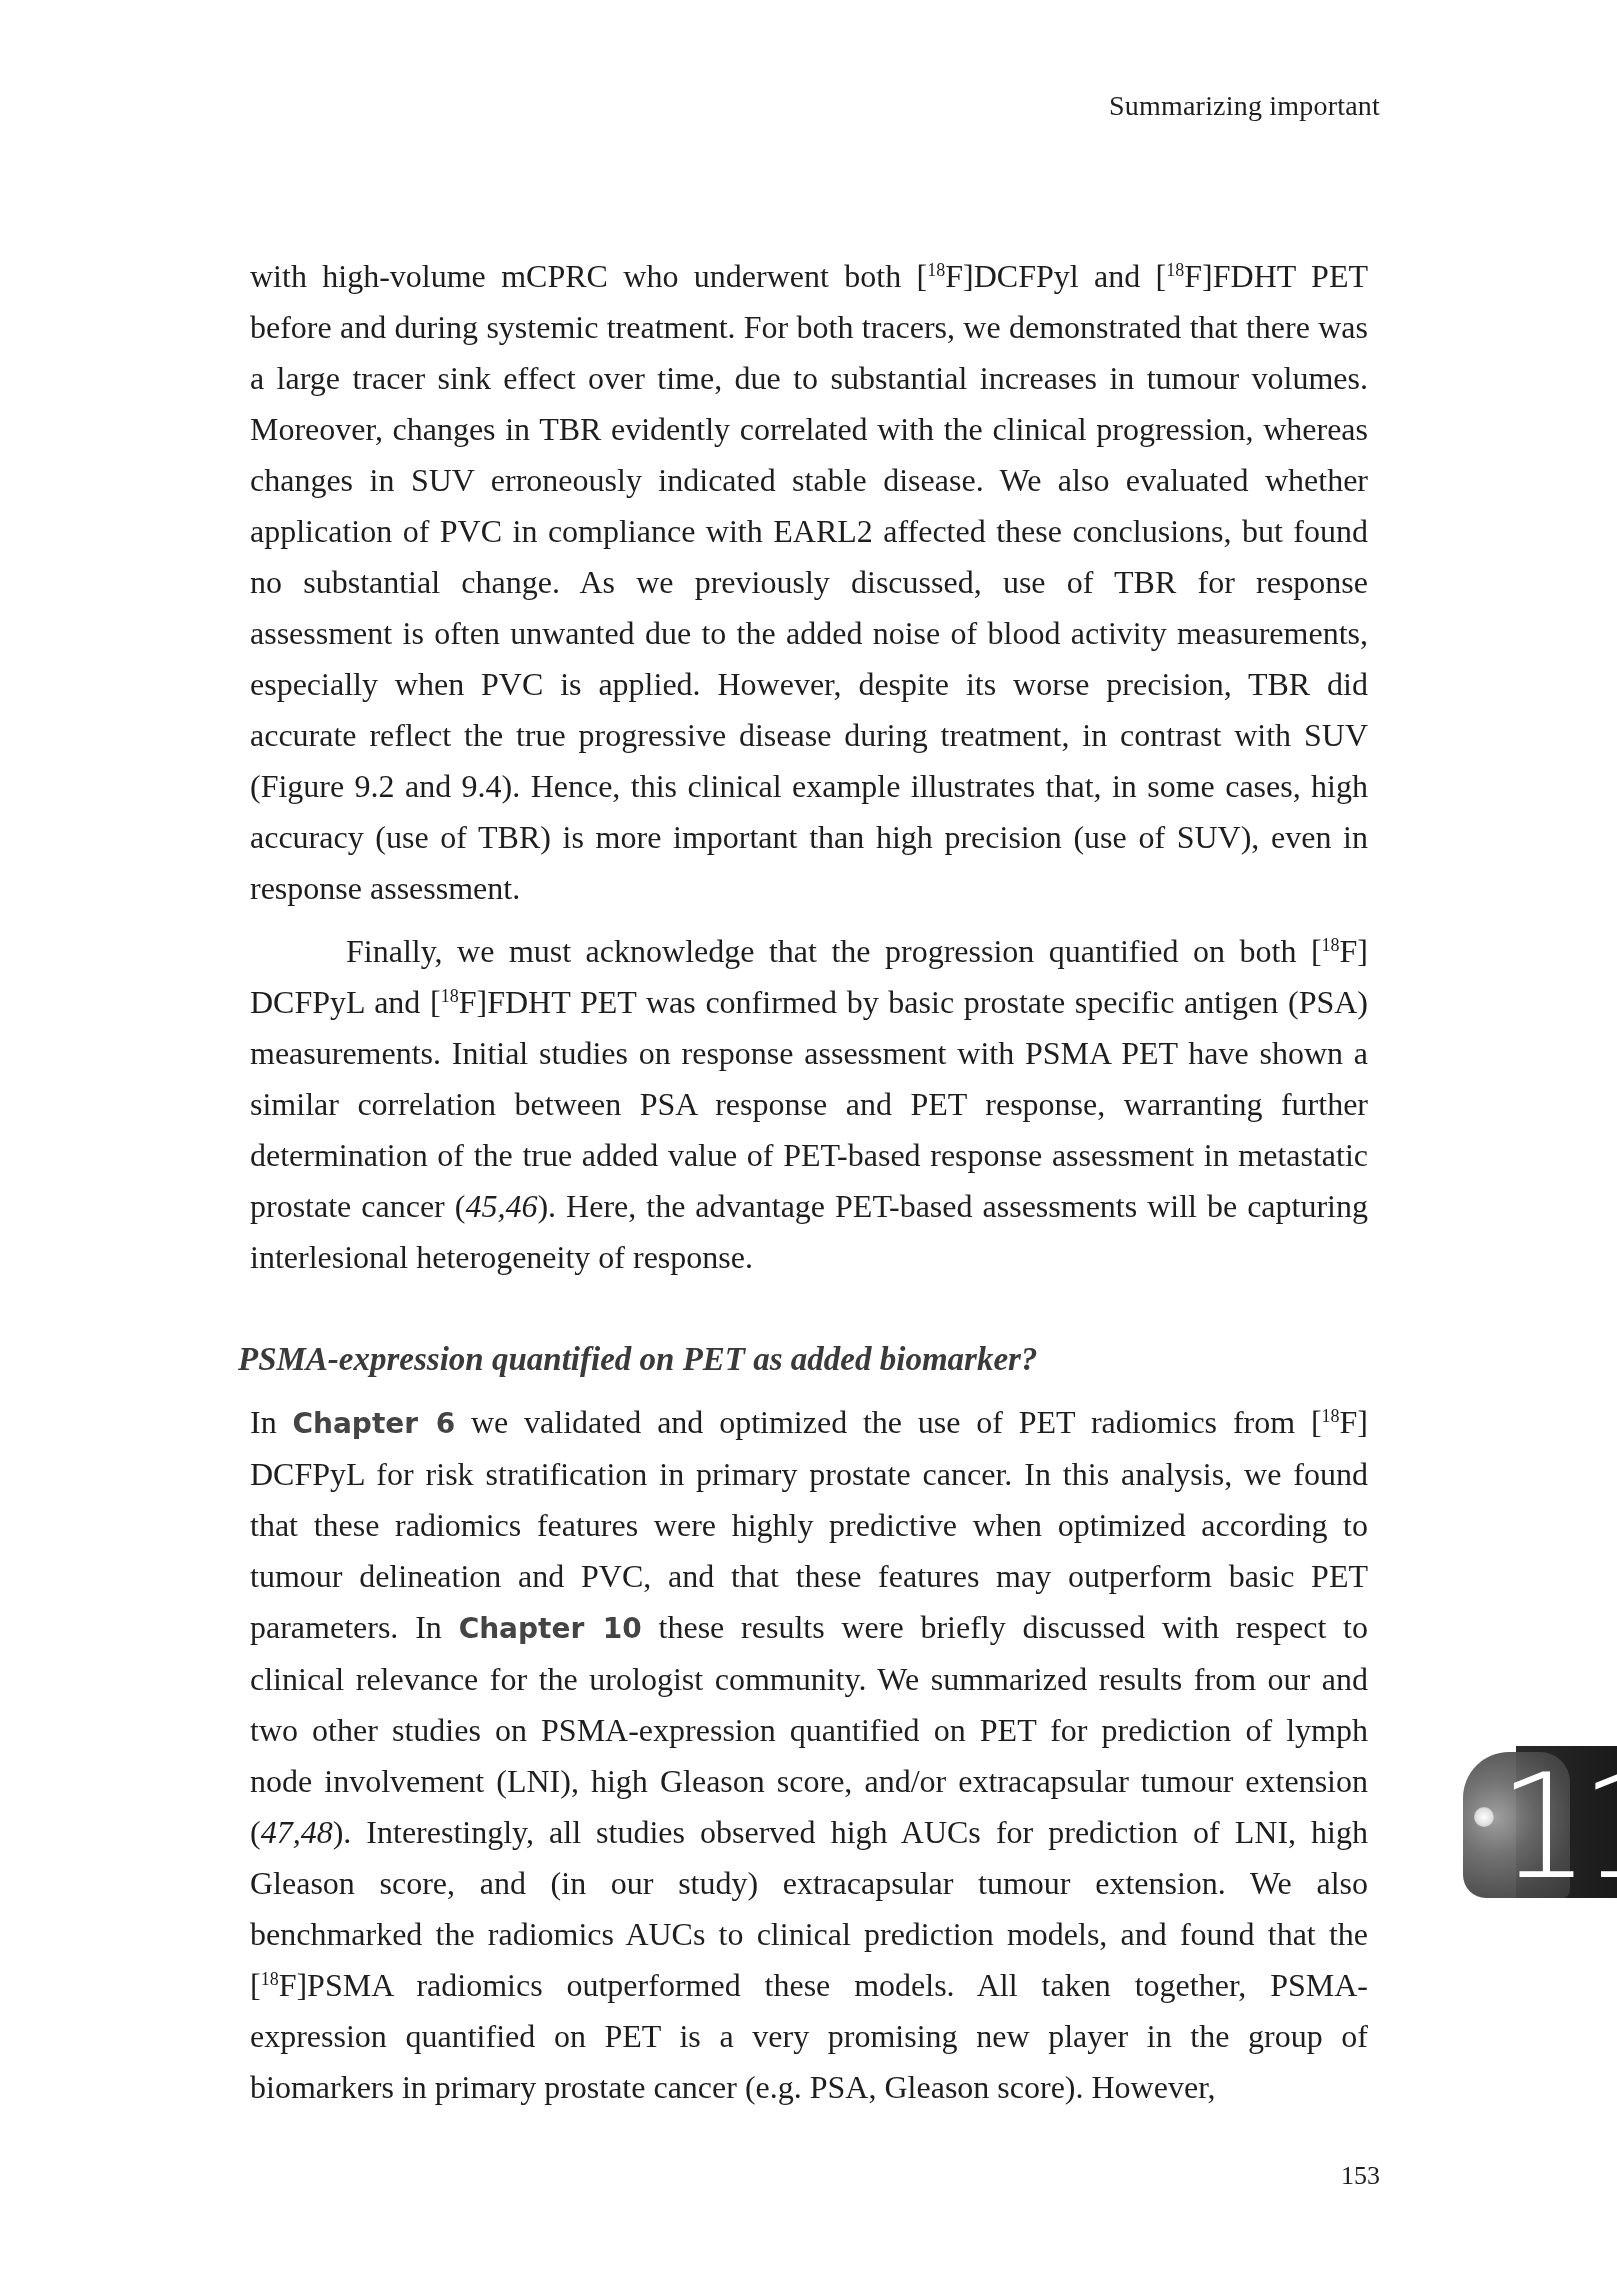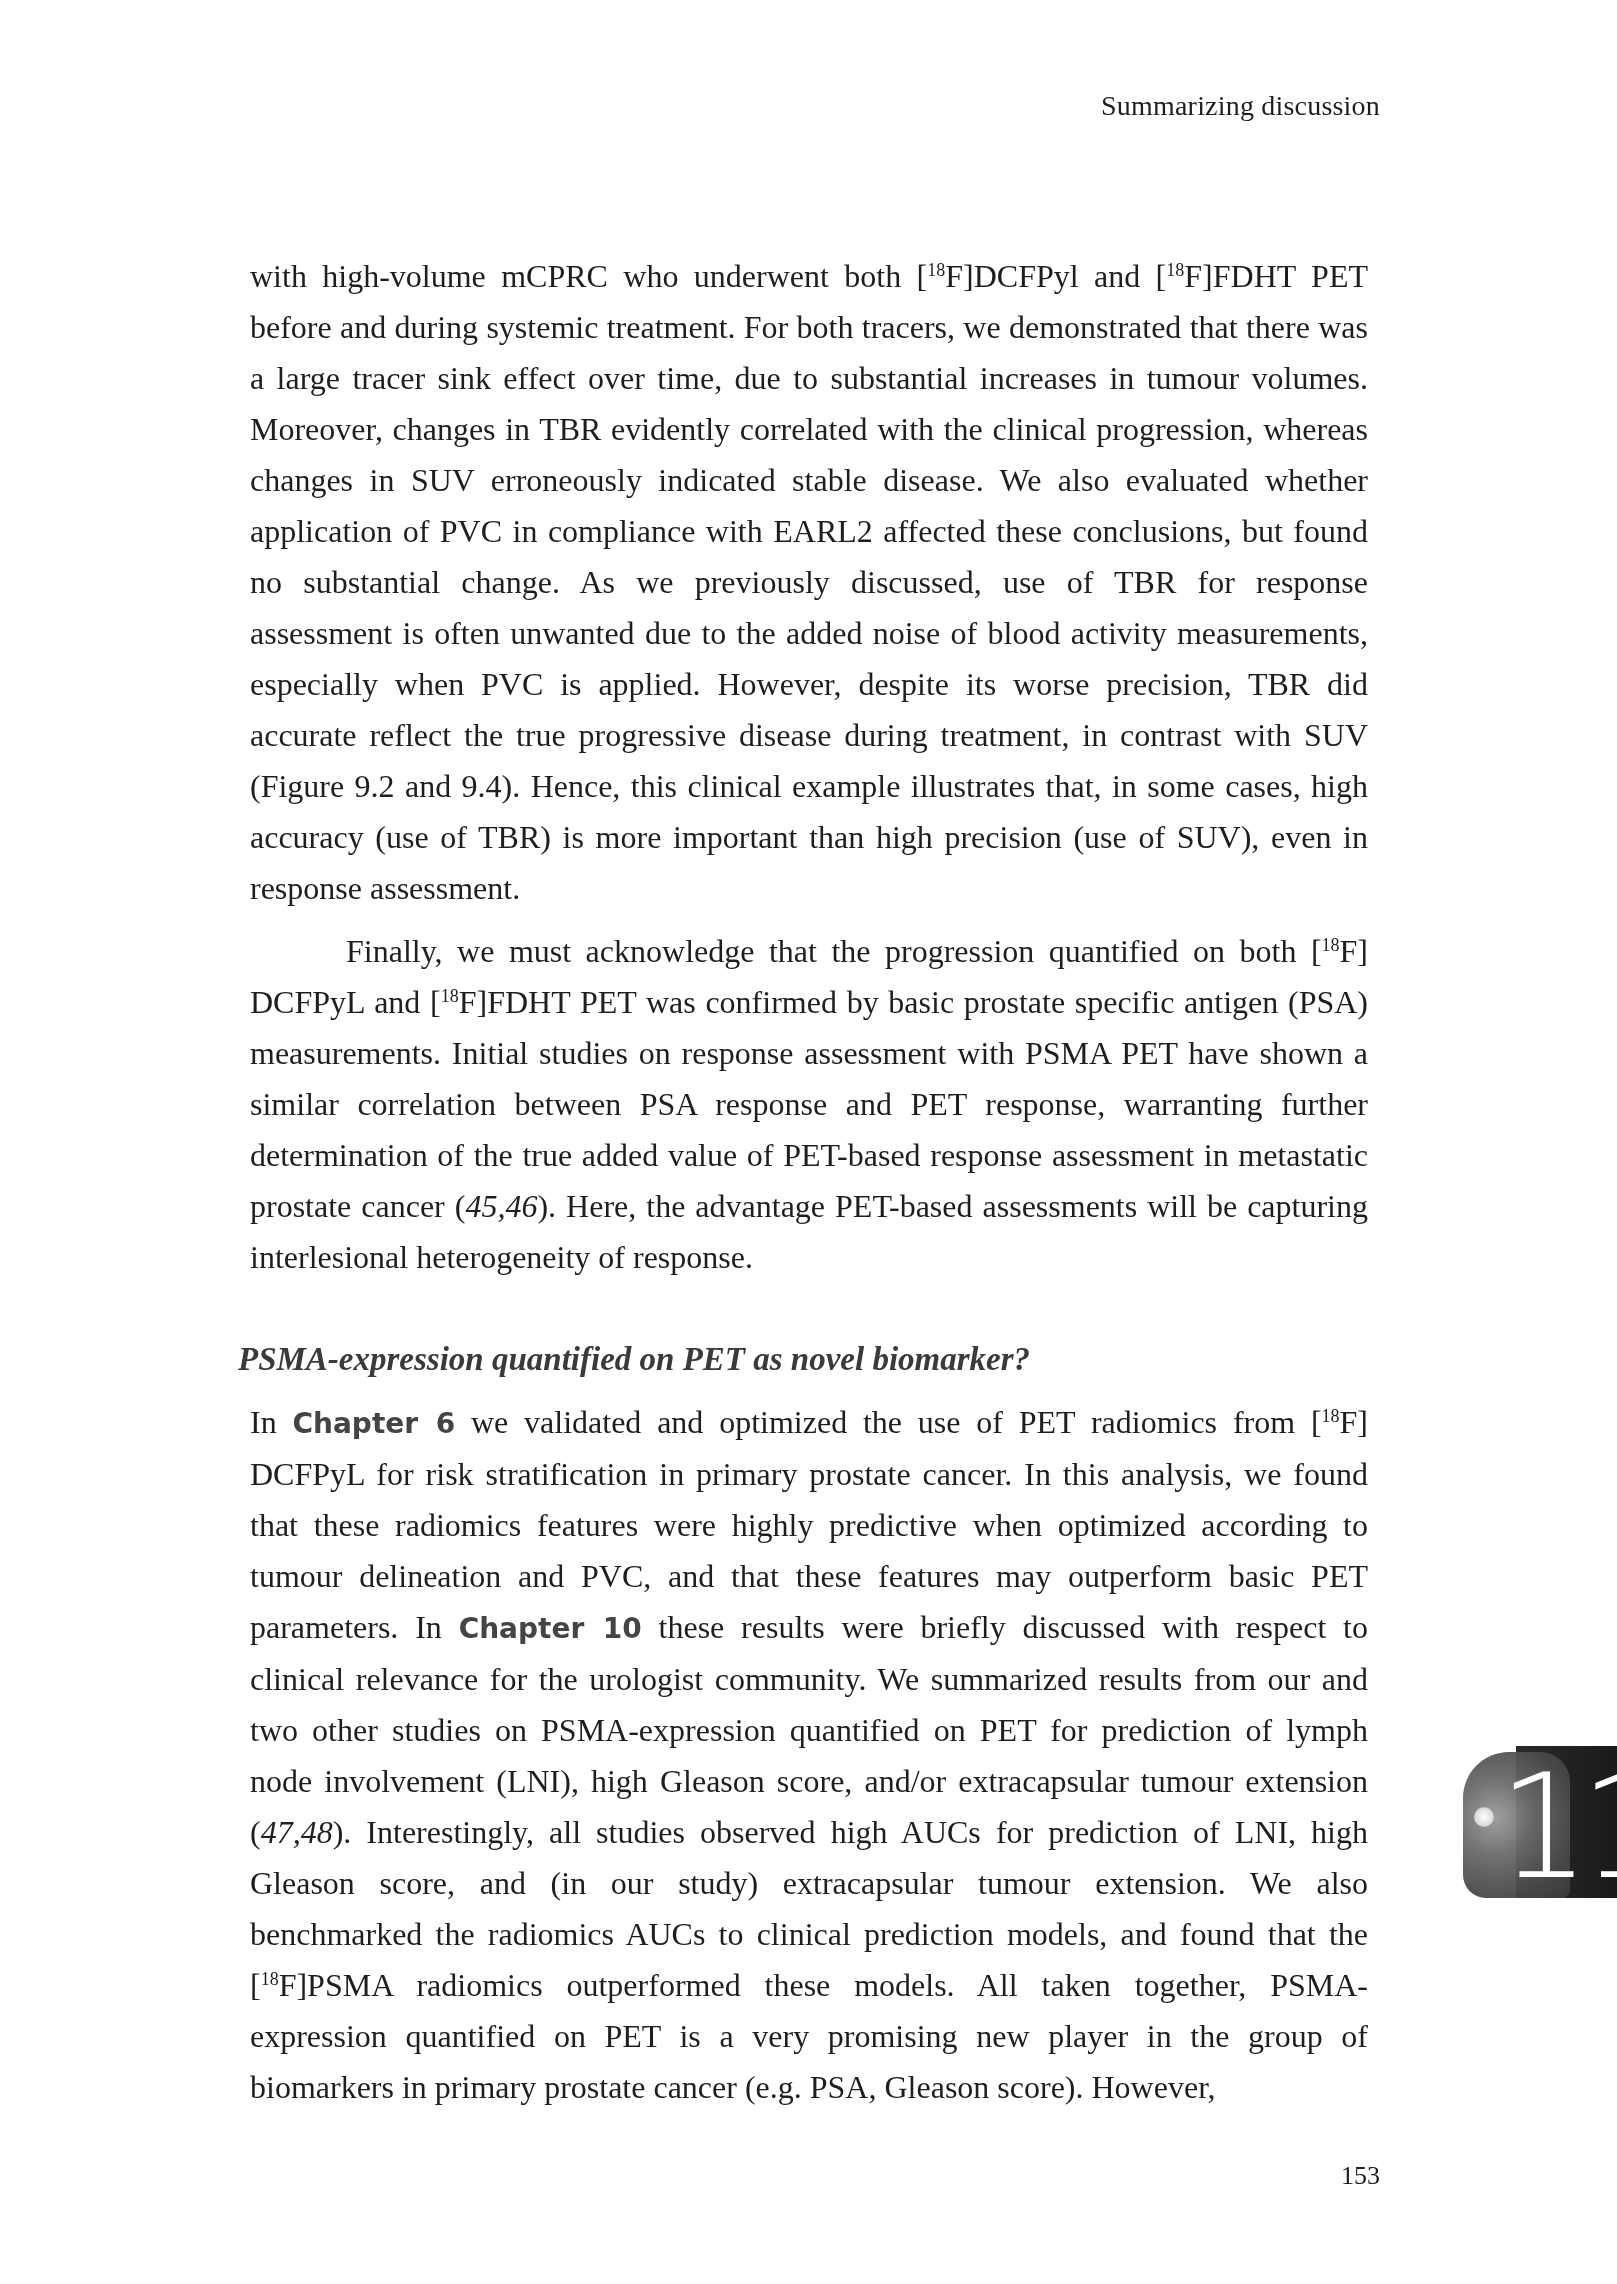--- a/index.html
+++ b/index.html
@@ -111,28 +111,28 @@
     position: absolute;
     top: 2161px;
     right: 238px;
     font-size: 26px;
     color: #1e1e1e;
   }
 </style>
 </head>
 <body>
 
-<div class="running-header">Summarizing discussion</div>
+<div class="running-header">Summarizing important</div>
 
 <div class="text-block">
   <p class="para"><span>with high-volume mCPRC who underwent both [</span><sup>18</sup><span>F]DCFPyl and [</span><sup>18</sup><span>F]FDHT PET before and during systemic treatment. For both tracers, we demonstrated that there was a large tracer sink effect over time, due to substantial increases in tumour volumes. Moreover, changes in TBR evidently correlated with the clinical progression, whereas changes in SUV erroneously indicated stable disease. We also evaluated whether application of PVC in compliance with EARL2 affected these conclusions, but found no substantial change. As we previously discussed, use of TBR for response assessment is often unwanted due to the added noise of blood activity measurements, especially when PVC is applied. However, despite its worse precision, TBR did accurate reflect the true progressive disease during treatment, in contrast with SUV (Figure 9.2 and 9.4). Hence, this clinical example illustrates that, in some cases, high accuracy (use of TBR) is more important than high precision (use of SUV), even in response assessment.</span></p>
 
   <p class="para indent"><span>Finally, we must acknowledge that the progression quantified on both [</span><sup>18</sup><span>F] DCFPyL and [</span><sup>18</sup><span>F]FDHT PET was confirmed by basic prostate specific antigen (PSA) measurements. Initial studies on response assessment with PSMA PET have shown a similar correlation between PSA response and PET response, warranting further determination of the true added value of PET-based response assessment in metastatic prostate cancer (</span><span class="cite">45,46</span><span>). Here, the advantage PET-based assessments will be capturing interlesional heterogeneity of response.</span></p>
 
-  <h2 class="section-heading">PSMA-expression quantified on PET as novel biomarker?</h2>
+  <h2 class="section-heading">PSMA-expression quantified on PET as added biomarker?</h2>
 
   <p class="para"><span>In </span><span class="chapter-ref">Chapter 6</span><span> we validated and optimized the use of PET radiomics from [</span><sup>18</sup><span>F] DCFPyL for risk stratification in primary prostate cancer. In this analysis, we found that these radiomics features were highly predictive when optimized according to tumour delineation and PVC, and that these features may outperform basic PET parameters. In </span><span class="chapter-ref">Chapter 10</span><span> these results were briefly discussed with respect to clinical relevance for the urologist community. We summarized results from our and two other studies on PSMA-expression quantified on PET for prediction of lymph node involvement (LNI), high Gleason score, and/or extracapsular tumour extension (</span><span class="cite">47,48</span><span>). Interestingly, all studies observed high AUCs for prediction of LNI, high Gleason score, and (in our study) extracapsular tumour extension. We also benchmarked the radiomics AUCs to clinical prediction models, and found that the [</span><sup>18</sup><span>F]PSMA radiomics outperformed these models. All taken together, PSMA-expression quantified on PET is a very promising new player in the group of biomarkers in primary prostate cancer (e.g. PSA, Gleason score). However,</span></p>
 </div>
 
 <div class="chapter-tab">
   <div class="dark-block"></div>
   <div class="car-shape"></div>
   <div class="headlight"></div>
   <div class="chapter-number">11</div>
 </div>

